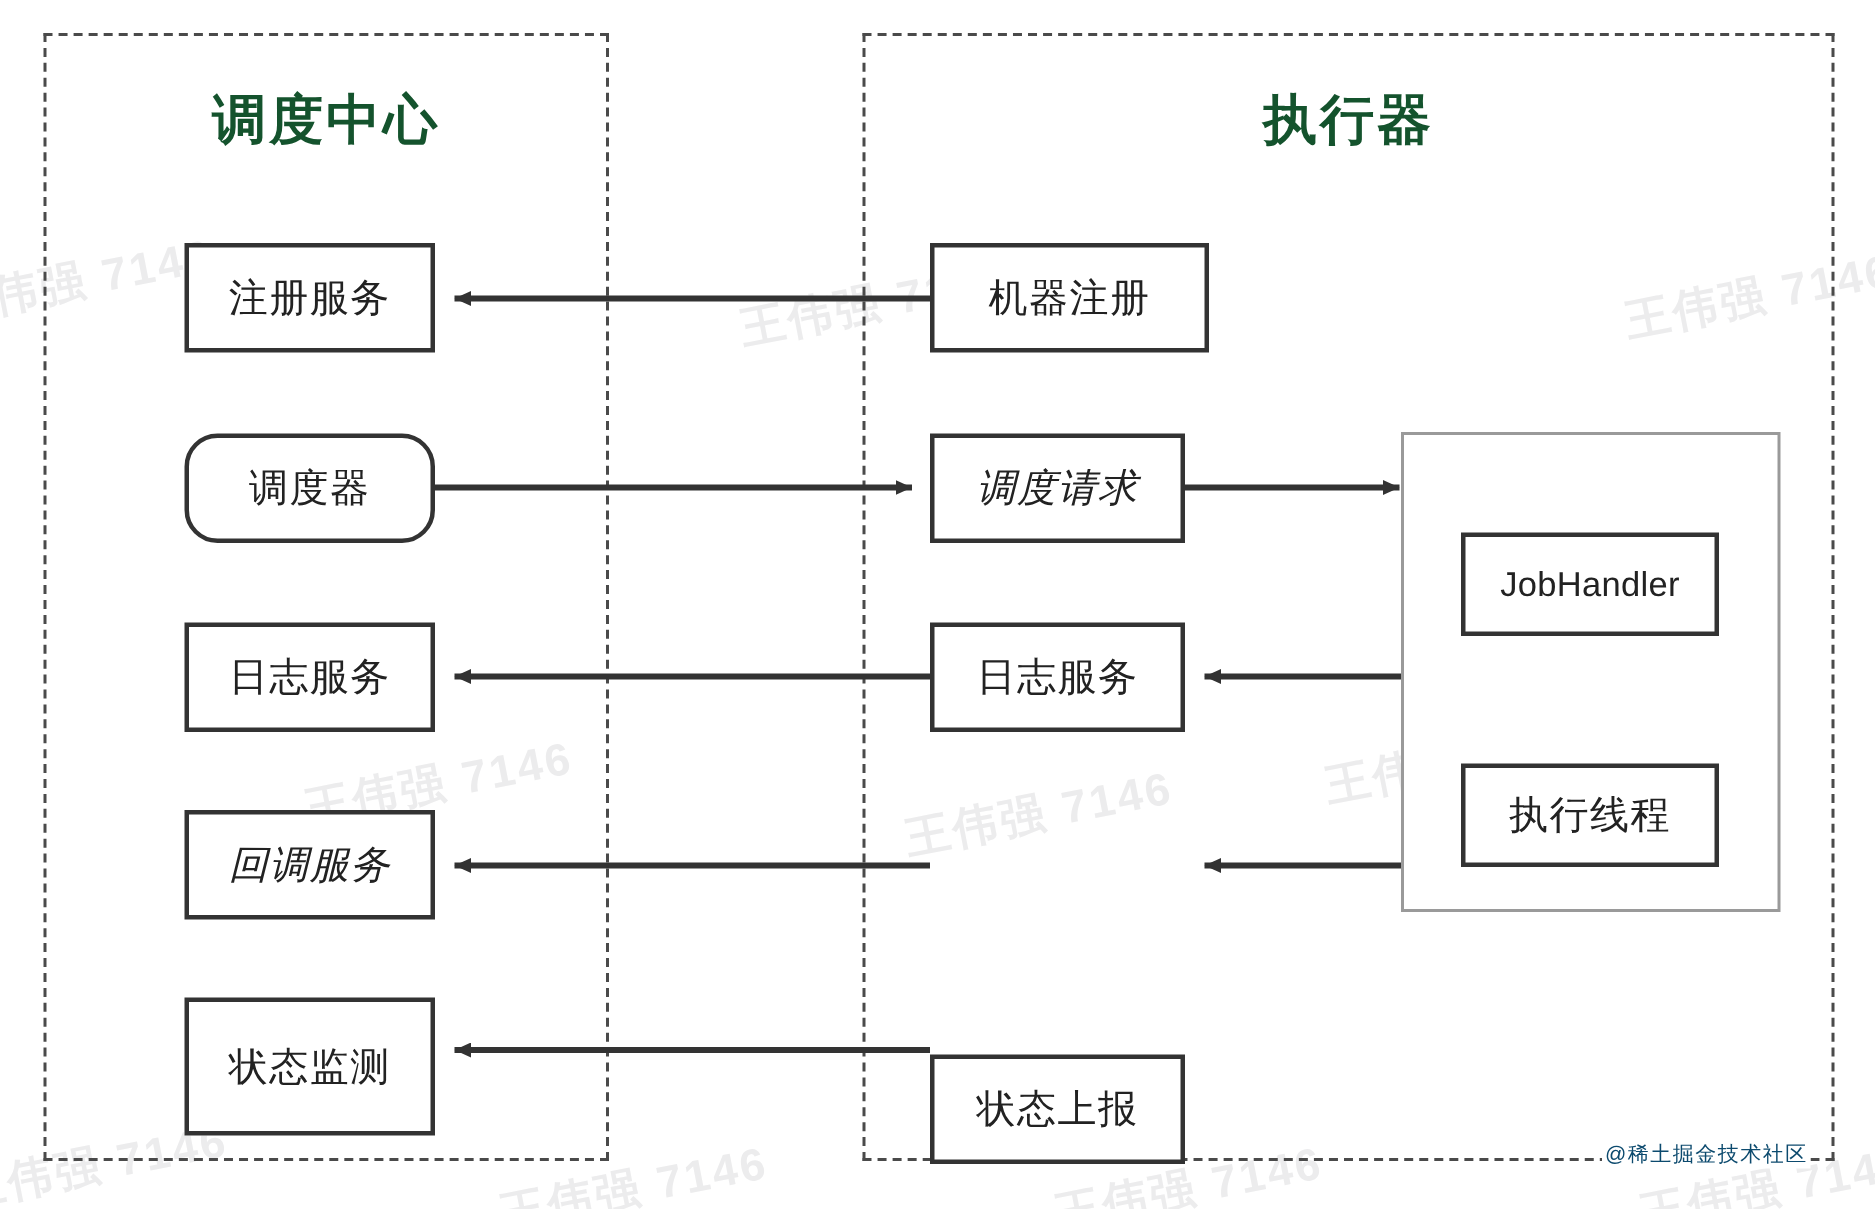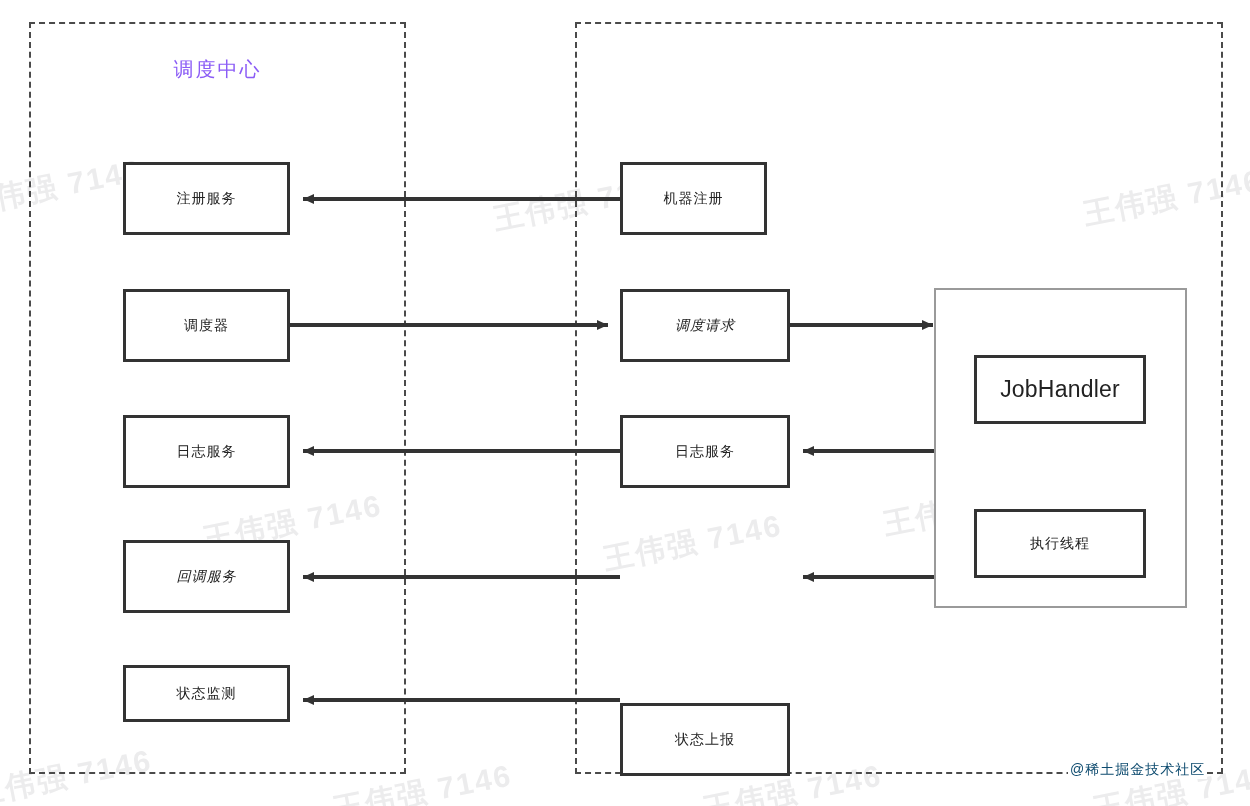--- a/index.html
+++ b/index.html
@@ -42,41 +42,41 @@
   .zone {
     position: absolute;
     border: 2.5px dashed #4a4a4a;
     box-sizing: border-box;
     z-index: 1;
     background: transparent;
   }
   .zone-title {
     position: absolute;
     z-index: 3;
-    font-size: 20px;
-    font-weight: 400;
-    color: #8b5cf6;
+    font-size: 36px;
+    font-weight: 700;
+    color: #14532d;
     letter-spacing: 2px;
     white-space: nowrap;
     text-align: center;
   }
 
   
   .node {
     position: absolute;
     box-sizing: border-box;
     border: 3px solid #333333;
     background: #ffffff;
     display: flex;
     align-items: center;
     justify-content: center;
     z-index: 4;
   }
   .node span {
-    font-size: 14px;
+    font-size: 26px;
     font-weight: 500;
     color: #222222;
     letter-spacing: 1px;
     white-space: nowrap;
   }
   .node.latin span {
     font-size: 23px;
     letter-spacing: 0.2px;
   }
 
@@ -127,20 +127,21 @@
     <div class="wm" style="left:1080px; top:195px;">王伟强 7146</div>
     <div class="wm" style="left:880px; top:505px;">王伟强 7146</div>
     <div class="wm" style="left:700px; top:790px;">王伟强 7146</div>
     <div class="wm" style="left:1090px; top:790px;">王伟强 7146</div>
   </div>
 
   <div class="zone" style="left:29px; top:22px; width:377px; height:752px;"></div>
   <div class="zone" style="left:575px; top:22px; width:648px; height:752px;"></div>
 
   <div class="zone-title" style="left:29px; top:56px; width:377px;">调度中心</div>
+  <div class="zone-title" style="left:575px; top:56px; width:648px;">执行器</div>
 
   <div class="container-box" style="left:934px; top:288px; width:253px; height:320px;"></div>
 
   <svg id="arrows" viewBox="0 0 1250 806" xmlns="http://www.w3.org/2000/svg">
     <defs>
       <marker id="arrL" markerWidth="12" markerHeight="10" refX="11" refY="5" orient="auto-start-reverse" markerUnits="userSpaceOnUse">
         <path d="M11,0 L11,10 L0,5 Z" fill="#333333"></path>
       </marker>
       <marker id="arrR" markerWidth="12" markerHeight="10" refX="11" refY="5" orient="auto" markerUnits="userSpaceOnUse">
         <path d="M0,0 L0,10 L11,5 Z" fill="#333333"></path>
@@ -160,34 +161,34 @@
     <line x1="620" y1="577" x2="303" y2="577" stroke="#333333" stroke-width="4" marker-end="url(#arrR)"></line>
 
     <line x1="934" y1="577" x2="803" y2="577" stroke="#333333" stroke-width="4" marker-end="url(#arrR)"></line>
 
     <line x1="620" y1="700" x2="303" y2="700" stroke="#333333" stroke-width="4" marker-end="url(#arrR)"></line>
   </svg>
 
   <div class="node" style="left:123px; top:162px; width:167px; height:73px;">
     <span>注册服务</span>
   </div>
-  <div class="node" style="left:123px; top:289px; width:167px; height:73px;">
+  <div class="node" style="left:123px; top:289px; width:167px; height:73px;border-radius:22px;">
     <span>调度器</span>
   </div>
   <div class="node" style="left:123px; top:415px; width:167px; height:73px;">
     <span>日志服务</span>
   </div>
   <div class="node" style="left:123px; top:540px; width:167px; height:73px;font-style:italic;">
     <span>回调服务</span>
   </div>
-  <div class="node" style="left:123px; top:665px; width:167px; height:57px;">
+  <div class="node" style="left:123px; top:665px; width:167px; height:92px;">
     <span>状态监测</span>
   </div>
 
-  <div class="node" style="left:620px; top:162px; width:147px; height:73px;align-items:center;">
+  <div class="node" style="left:620px; top:162px; width:186px; height:73px;align-items:center;">
     <span>机器注册</span>
   </div>
   <div class="node" style="left:620px; top:289px; width:170px; height:73px;font-style:italic;">
     <span>调度请求</span>
   </div>
   <div class="node" style="left:620px; top:415px; width:170px; height:73px;">
     <span>日志服务</span>
   </div>
   <div class="node" style="left:620px; top:665px; width:170px; height:73px;margin-top:38px;">
     <span>状态上报</span>

